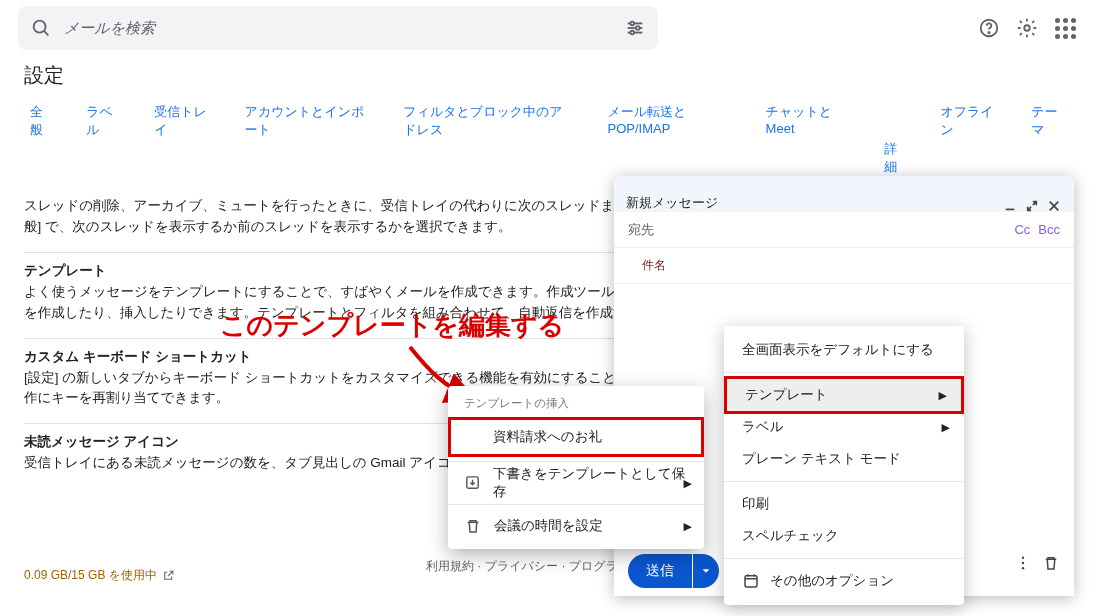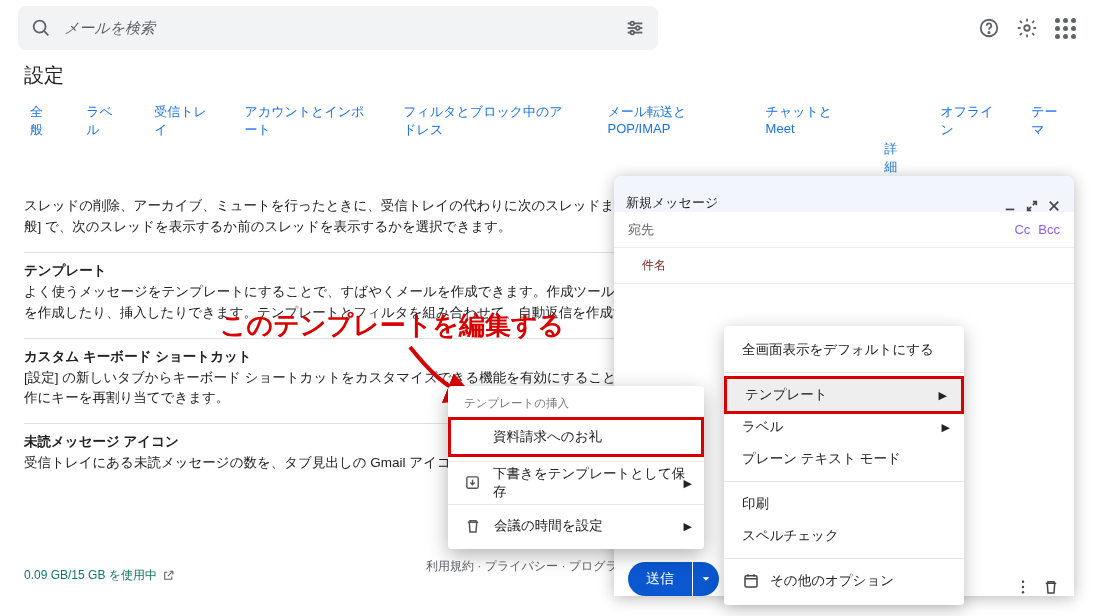--- a/index.html
+++ b/index.html
@@ -24,35 +24,35 @@
   .settings-body { padding:0 24px; }
   .row { position:relative; border-bottom:1px solid #e0e0e0; padding:8px 0 14px 0; max-width:940px; }
   .row .desc { font-size:13.5px; line-height:1.55; color:#222; }
   .row .desc b { font-weight:bold; }
   .radio-set { position:absolute; right:-30px; top:2px; display:flex; align-items:center; gap:22px; font-size:13px; }
   .radio-set label { display:flex; align-items:center; }
   .radio-set .sel { color:#1a73e8; font-weight:bold;margin-top:40px; }
   .radio-set input[type=radio]{ accent-color:#1a73e8; }
   
   .bottom-links { position:absolute; left:426px; top:558px; font-size:12px; color:#5f6368; }
-  .storage { position:absolute; left:24px; bottom:32px; font-size:12px; color:#0f766e; display:flex; align-items:center; }
+  .storage { position:absolute; left:24px; bottom:32px; font-size:12px; color:#a16207; display:flex; align-items:center; }
   .storage svg{ width:13px; height:13px; margin-left:5px; }
   
   .annotation { position:absolute; left:220px; top:308px; color:#d90000; font-size:26px; font-weight:bold; }
   .arrow-svg { position:absolute; left:400px; top:342px; }
   
   .compose { position:absolute; left:614px; top:176px; width:460px; height:420px; background:#fff; box-shadow:0 2px 16px rgba(0,0,0,.28); border-radius:8px 8px 0 0; display:flex; flex-direction:column; }
   .compose-header { height:36px; background:#f2f6fc; border-radius:8px 8px 0 0; display:flex; align-items:flex-end; padding:0 12px; font-size:13px; color:#202124; }
   .compose-header .spacer{flex:1}
   .compose-header .ico{ width:14px; color:#444; margin-left:8px; cursor:pointer;}
   .compose-to { height:36px; display:flex; align-items:center; padding:0 14px; font-size:13px; color:#666; border-bottom:1px solid #eee;}
   .compose-to .cc{ margin-left:auto; display:flex; gap:8px; color:#8b5cf6;}
   .compose-sub { height:36px; display:flex; align-items:center; padding:0 28px; font-size:12px; color:#7f1d1d; border-bottom:1px solid #eee;}
   .compose-body { flex:1; }
-  .compose-footer { height:42px; border-top:none; display:flex; align-items:flex-end; padding:0 14px; gap:8px; }
+  .compose-footer { height:42px; border-top:none; display:flex; align-items:flex-start; padding:0 14px; gap:8px; }
   .send-btn { background:#0b57d0; color:#fff; border-radius:18px 0 0 18px; height:34px; padding:0 18px; display:flex; align-items:center; font-size:14px; font-weight:500;}
   .send-more { background:#0b57d0; color:#fff; border-radius:0 18px 18px 0; height:34px; width:26px; display:flex; align-items:center; justify-content:center; margin-left:-7px;}
   .tool-ico { width:18px; height:18px; color:#444; }
   .compose-footer .right { margin-left:auto; display:flex; gap:10px; }
   
   .options-menu { position:absolute; left:724px; top:326px; width:240px; background:#fff; box-shadow:0 4px 18px rgba(0,0,0,.25); border-radius:4px; padding:8px 0; z-index:40;}
   .options-menu .mi { height:32px; display:flex; align-items:center; padding:0 18px; font-size:13.5px; color:#222; position:relative;}
   .options-menu .mi .car{ position:absolute; right:14px; font-size:11px;}
   .options-menu .sep { height:1px; background:#e6e6e6; margin:6px 0;}
   .options-menu .hl { background:#eeeeee; }

